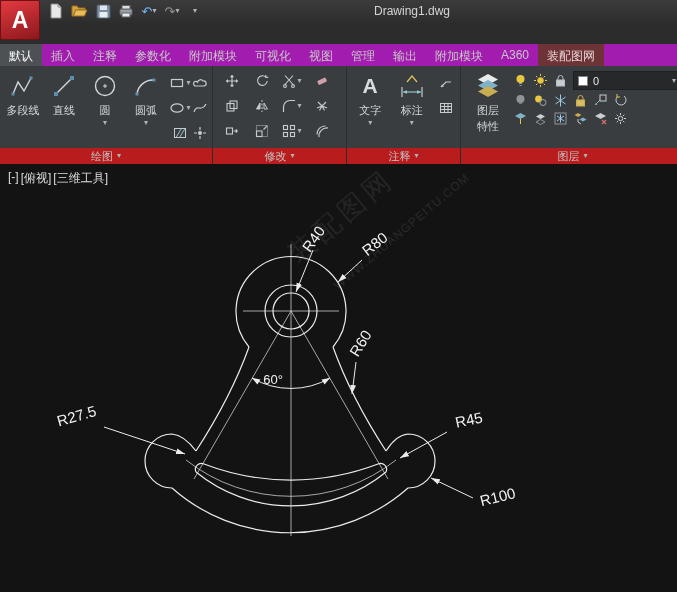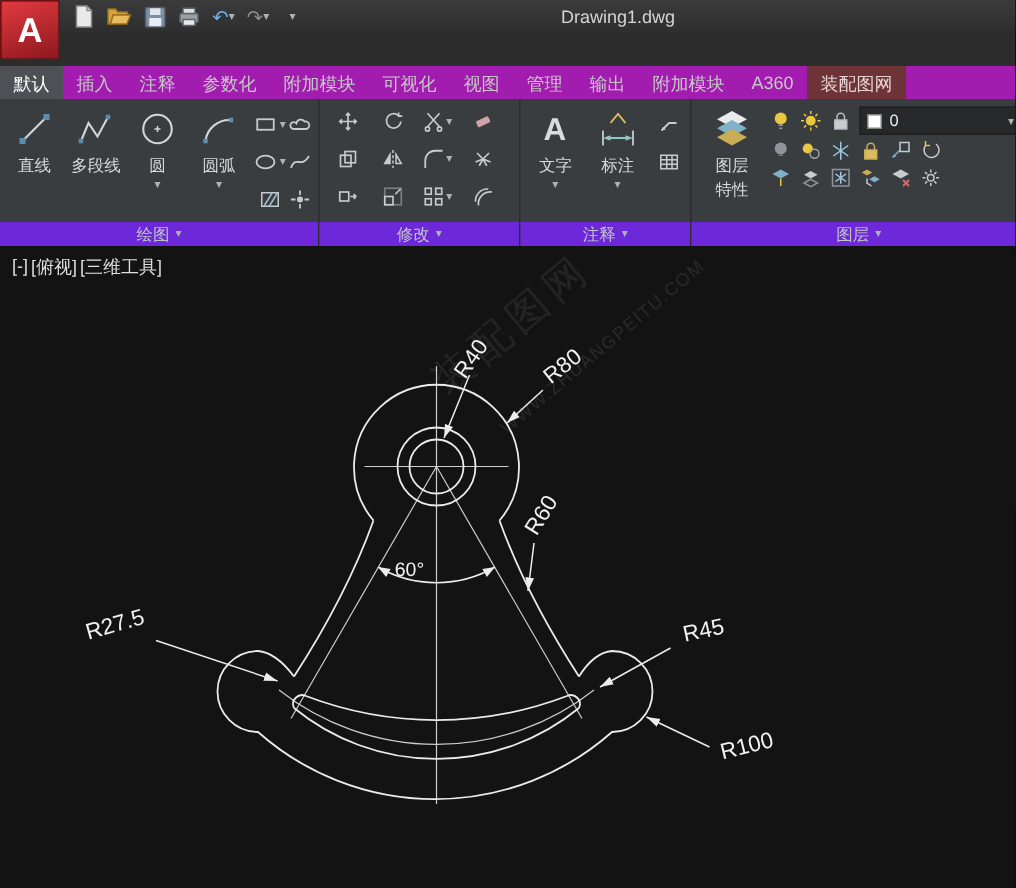--- a/index.html
+++ b/index.html
@@ -21,21 +21,21 @@
   
   .tabrow{position:absolute;left:0;top:44px;right:0;height:22px;background:#a21caf;display:flex;align-items:stretch;color:#c6c6c6;font-size:12px}
   .tab{padding:4px 9px 3px;white-space:nowrap}
   .tab.active{background:#4d5054;color:#fff}
   .tab.featured{background:#6d3336;color:#e6d2d2}
 
   
   .ribbon{position:absolute;left:0;top:66px;right:0;height:98px;background:#3a3d40;display:flex;overflow:hidden}
   .panel{height:98px;display:flex;flex-direction:column;border-right:1px solid #2b2d30;flex:0 0 auto}
   .pbody{flex:1;display:flex;padding:4px 3px 0;gap:1px}
-  .pfoot{height:16px;background:#6d28d9;color:#c0c4c7;font-size:11px;display:flex;align-items:center;justify-content:center;gap:4px}
+  .pfoot{height:16px;background:#b91c1c;color:#c0c4c7;font-size:11px;display:flex;align-items:center;justify-content:center;gap:4px}
   .chev{font-size:8px;color:#aeb2b5;line-height:1}
   .bigbtn{width:42px;display:flex;flex-direction:column;align-items:center;color:#d6d9db;font-size:11px;gap:1px}
   .bicon{height:32px;display:flex;align-items:center;justify-content:center}
   .blabel{white-space:nowrap}
   .sgrid{display:grid;grid-template-columns:22px 18px;grid-auto-rows:25px;align-items:center;justify-items:center;margin-left:2px}
   .scell{display:flex;align-items:center;gap:1px}
   .mgrid{display:grid;grid-template-columns:repeat(4,30px);grid-auto-rows:25px;align-items:center;justify-items:center;padding:2px 4px}
   .lay-right{display:flex;flex-direction:column;gap:3px;padding-top:1px}
   .lay-row{display:flex;align-items:center;gap:5px}
   .layercombo{height:19px;width:108px;background:#26282a;border:1px solid #1d1f21;color:#e6e6e6;font-size:11px;display:flex;align-items:center;gap:5px;padding:0 4px}
@@ -116,36 +116,36 @@
     <span class="tab featured">装配图网</span>
   </div>
 
   <div class="ribbon">
 
     <div class="panel" style="width:213px">
       <div class="pbody">
         <div class="bigbtn">
           <div class="bicon">
             <svg width="26" height="26" viewBox="0 0 26 26" fill="none" stroke="#d2d6da" stroke-width="1.4">
+                <path d="M3 21l5-12 6 9 7-13"></path>
+                <rect x="1.5" y="19.5" width="3" height="3" fill="#5b8fb0" stroke="none"></rect>
+                <rect x="19.5" y="3.5" width="3" height="3" fill="#5b8fb0" stroke="none"></rect>
+              </svg>
+          </div>
+          <span class="blabel">多段线</span>
+        </div>
+        <div class="bigbtn">
+          <div class="bicon">
+            <svg width="26" height="26" viewBox="0 0 26 26" fill="none" stroke="#d2d6da" stroke-width="1.4">
                 <path d="M5 21L21 5"></path>
                 <rect x="3" y="19" width="4" height="4" fill="#5b8fb0" stroke="none"></rect>
                 <rect x="19" y="3" width="4" height="4" fill="#5b8fb0" stroke="none"></rect>
               </svg>
           </div>
           <span class="blabel">直线</span>
-        </div>
-        <div class="bigbtn">
-          <div class="bicon">
-            <svg width="26" height="26" viewBox="0 0 26 26" fill="none" stroke="#d2d6da" stroke-width="1.4">
-                <path d="M3 21l5-12 6 9 7-13"></path>
-                <rect x="1.5" y="19.5" width="3" height="3" fill="#5b8fb0" stroke="none"></rect>
-                <rect x="19.5" y="3.5" width="3" height="3" fill="#5b8fb0" stroke="none"></rect>
-              </svg>
-          </div>
-          <span class="blabel">多段线</span>
         </div>
         <div class="bigbtn">
           <div class="bicon">
             <svg width="26" height="26" viewBox="0 0 26 26" fill="none" stroke="#d2d6da" stroke-width="1.4">
                 <circle cx="13" cy="13" r="9.5"></circle>
                 <path d="M11 13h4M13 11v4" stroke-width="1"></path>
               </svg>
           </div>
           <span class="blabel">圆</span>
           <span class="chev">▾</span>

